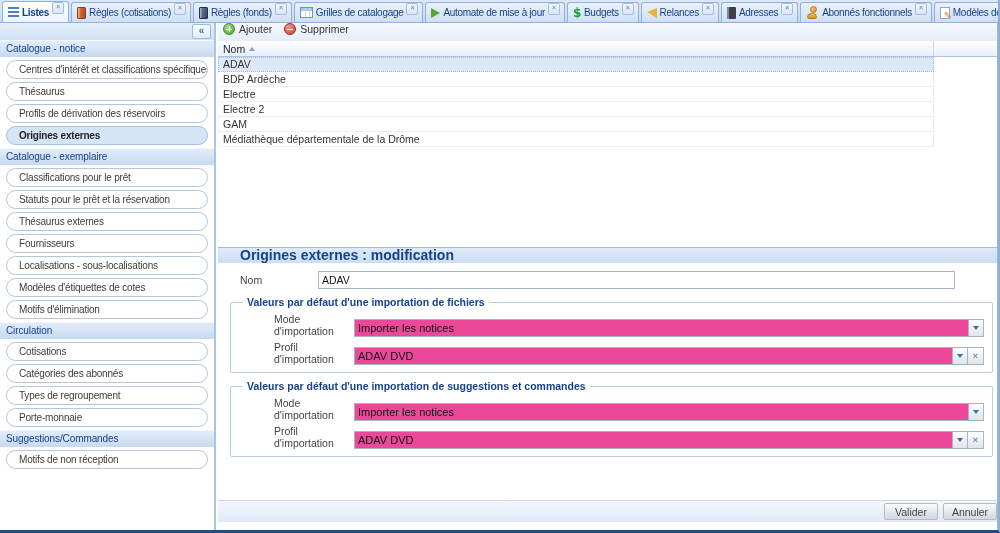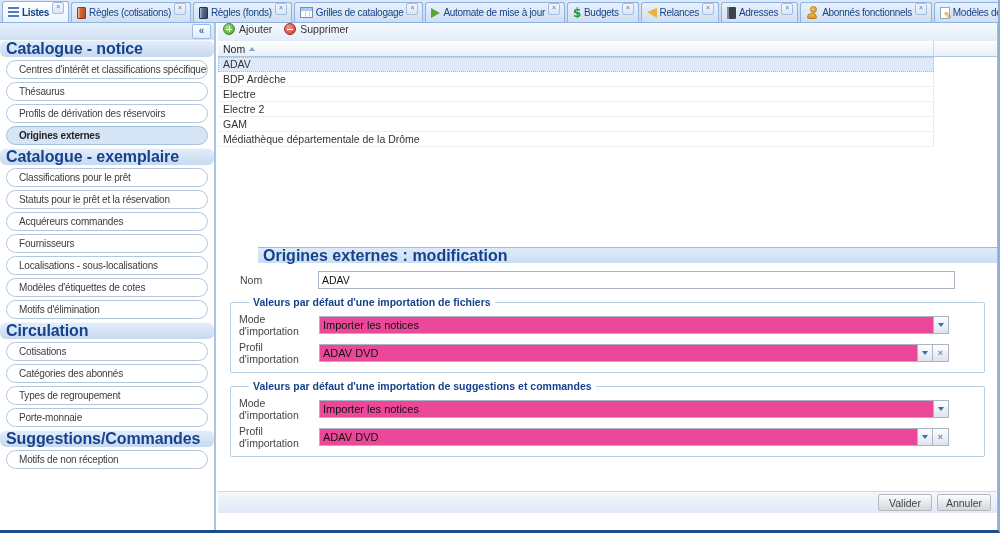--- a/index.html
+++ b/index.html
@@ -44,22 +44,22 @@
 
   
   .sidebar{position:absolute;left:0;top:23px;bottom:0;width:216px;background:#fff;
            border-right:2px solid #aac4e4;box-sizing:border-box;overflow:hidden;}
   .side-collapse{height:17px;background:linear-gradient(#e6effb,#d0e0f2);
                  display:flex;justify-content:flex-end;align-items:center;padding-right:3px;}
   .collapse-btn{width:17px;height:13px;border:1px solid #99bbe8;border-radius:2px;
                 background:linear-gradient(#fdfefe,#dfeafa);color:#3b6fb5;font-weight:bold;
                 font-size:10px;line-height:11px;text-align:center;cursor:pointer;}
   .side-header{height:16px;line-height:16px;background:linear-gradient(#e2edfb,#c7d9ef);
-               border-top:1px solid #f4f9ff;color:#15428b;font-weight:bold;font-size:16px;
-               padding-left:6px;letter-spacing:-0.1px;border-radius:6px;}
+               border-top:1px solid #f4f9ff;color:#15428b;font-weight:normal;font-size:10px;
+               padding-left:6px;letter-spacing:-0.1px;}
   .pill{position:relative;height:19px;box-sizing:border-box;margin:3px 6px;border:1px solid #b3c6dc;
         border-radius:10px;padding:0 8px 0 12px;background:#fff;display:flex;align-items:center;
         font-size:10px;letter-spacing:-0.2px;color:#3d3d3d;white-space:nowrap;overflow:hidden;cursor:pointer;}
   .pill.selected{background:#d6e5f6;border-color:#a6c0de;font-weight:bold;color:#1f1f1f;}
   .info-badge{position:absolute;right:7px;top:3px;width:12px;height:12px;border-radius:50%;
               background:radial-gradient(circle at 35% 30%,#7fb4e8,#3f7ec6);color:#fff;
               font-size:9px;font-weight:bold;font-style:italic;text-align:center;line-height:12px;
               font-family:"DejaVu Serif",serif;}
 
   
@@ -84,46 +84,46 @@
             border-bottom:4px solid #8aa2c6;}
   .grid-rows{position:absolute;left:0;top:34px;right:0;}
   .grow{width:716px;height:15px;box-sizing:border-box;line-height:14px;padding-left:5px;
         border-right:1px solid #ececec;border-bottom:1px solid #f0f0f0;font-size:10.5px;
         color:#333;white-space:nowrap;overflow:hidden;cursor:pointer;}
   .grow.selected{background:#dde9f8;outline:1px dotted #9db9e4;outline-offset:-1px;}
 
   
   .form-panel{position:absolute;left:0;top:224px;right:0;bottom:21px;}
   .form-header{height:15px;line-height:15px;background:linear-gradient(#dfeafa,#cbdef2);
-               border-top:1px solid #99bbe8;color:#15428b;font-weight:bold;font-size:16px;
-               padding-left:5px;margin-left:40px;}
+               border-top:1px solid #99bbe8;color:#15428b;font-weight:bold;font-size:14px;
+               padding-left:22px;}
   .form-body{position:relative;padding-top:4px;}
   .frow{display:flex;align-items:center;margin:4px 0 0 22px;}
   .flabel{width:78px;font-size:10.5px;color:#444;flex:0 0 auto;}
   .txt{width:637px;height:18px;box-sizing:border-box;border:1px solid #a9b4c4;font-size:10.5px;
        padding:0 3px;color:#111;font-family:"Liberation Sans",sans-serif;background:#fff;}
   fieldset.fset{margin:7px 0 0 12px;width:755px;box-sizing:border-box;border:1px solid #b7cfe5;
                 border-radius:2px;padding:1px 8px 7px 8px;}
-  fieldset.fset legend{color:#15428b;font-weight:bold;font-size:10.5px;padding:0 4px;margin-left:10px;}
-  .crow{display:flex;align-items:center;margin-top:4px;}
+  fieldset.fset legend{color:#15428b;font-weight:bold;font-size:10.5px;padding:0 4px;margin-left:4px;}
+  .crow{display:flex;align-items:flex-end;margin-top:4px;margin-left:35px;}
   .clabel{width:80px;font-size:10.5px;color:#444;flex:0 0 auto;}
   .combo{display:flex;width:630px;height:18px;box-sizing:border-box;}
   .cfield{flex:1;border:1px solid #a9b4c4;border-right:none;background:#ec4899;font-size:11px;
           color:#111;padding:0 3px;line-height:16px;white-space:nowrap;overflow:hidden;}
   .ctrig,.cclear{width:16px;height:18px;box-sizing:border-box;border:1px solid #a9b4c4;
           background:linear-gradient(#fefefe,#dfe4ea);display:flex;align-items:center;
           justify-content:center;cursor:pointer;flex:0 0 auto;}
   .cclear{border-left:none;color:#6f8ab5;font-size:9px;font-weight:bold;}
   .chev{width:0;height:0;border-left:3.5px solid transparent;border-right:3.5px solid transparent;
         border-top:4px solid #3c6cb0;}
 
   
-  .footer{position:absolute;left:0;right:0;bottom:17px;height:21px;
+  .footer{position:absolute;left:0;right:0;bottom:8px;height:21px;
           background:linear-gradient(#f4f8fc,#dfe9f6);border-top:1px solid #cdd9ea;
-          display:flex;align-items:center;justify-content:flex-end;gap:5px;padding-right:6px;}
+          display:flex;align-items:center;justify-content:flex-end;gap:5px;}
   .btn{min-width:54px;height:17px;box-sizing:border-box;border:1px solid #b4b9c0;border-radius:2px;
        background:linear-gradient(#fcfdfd,#e2e5ea 60%,#d5d9de);color:#444;font-size:10.5px;
        display:flex;align-items:center;justify-content:center;cursor:pointer;
        font-family:"Liberation Sans",sans-serif;}
 </style>
 </head>
 <body>
 
 <div id="root">
 
@@ -189,21 +189,21 @@
 
     <div class="side-header">Catalogue - notice</div>
     <div class="pill">Centres d'intérêt et classifications spécifiques</div>
     <div class="pill">Thésaurus</div>
     <div class="pill">Profils de dérivation des réservoirs</div>
     <div class="pill selected">Origines externes</div>
 
     <div class="side-header">Catalogue - exemplaire</div>
     <div class="pill">Classifications pour le prêt</div>
     <div class="pill">Statuts pour le prêt et la réservation</div>
-    <div class="pill">Acquéreurs commandes</div>
+    <div class="pill">Thésaurus externes</div>
     <div class="pill">Fournisseurs</div>
     <div class="pill">Localisations - sous-localisations</div>
     <div class="pill">Modèles d'étiquettes de cotes</div>
     <div class="pill">Motifs d'élimination</div>
 
     <div class="side-header">Circulation</div>
     <div class="pill">Cotisations</div>
     <div class="pill">Catégories des abonnés</div>
     <div class="pill">Types de regroupement</div>
     <div class="pill">Porte-monnaie</div>

